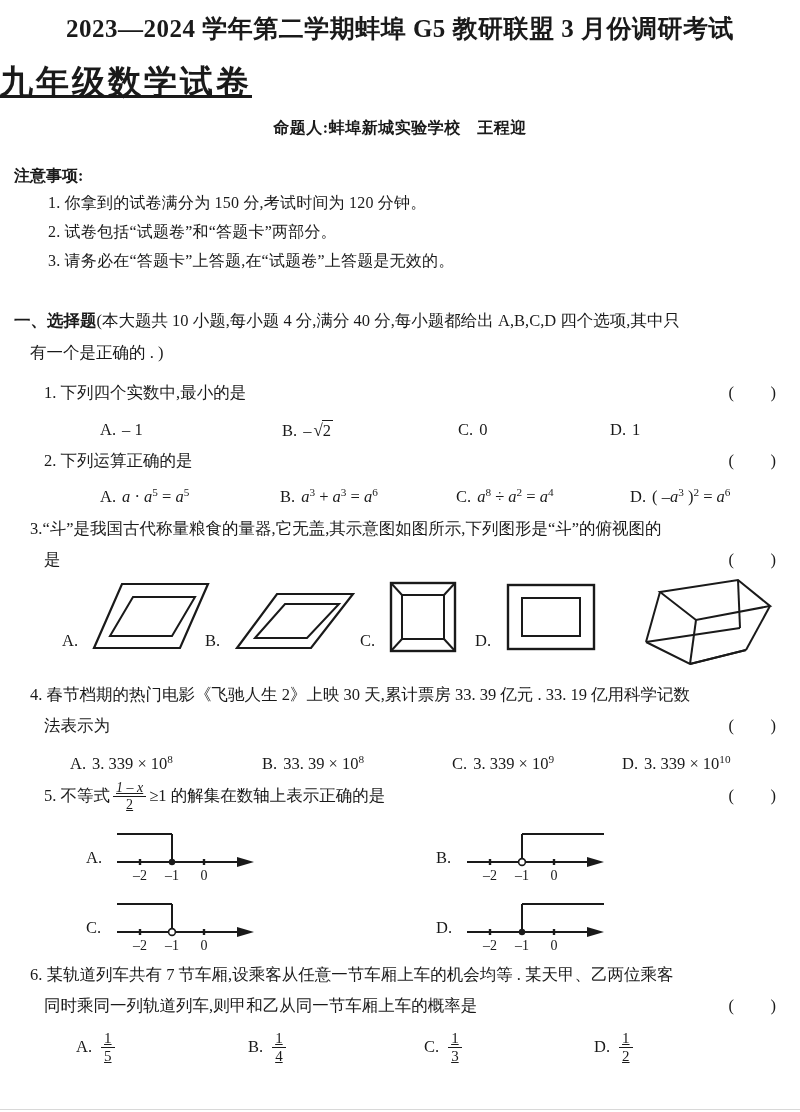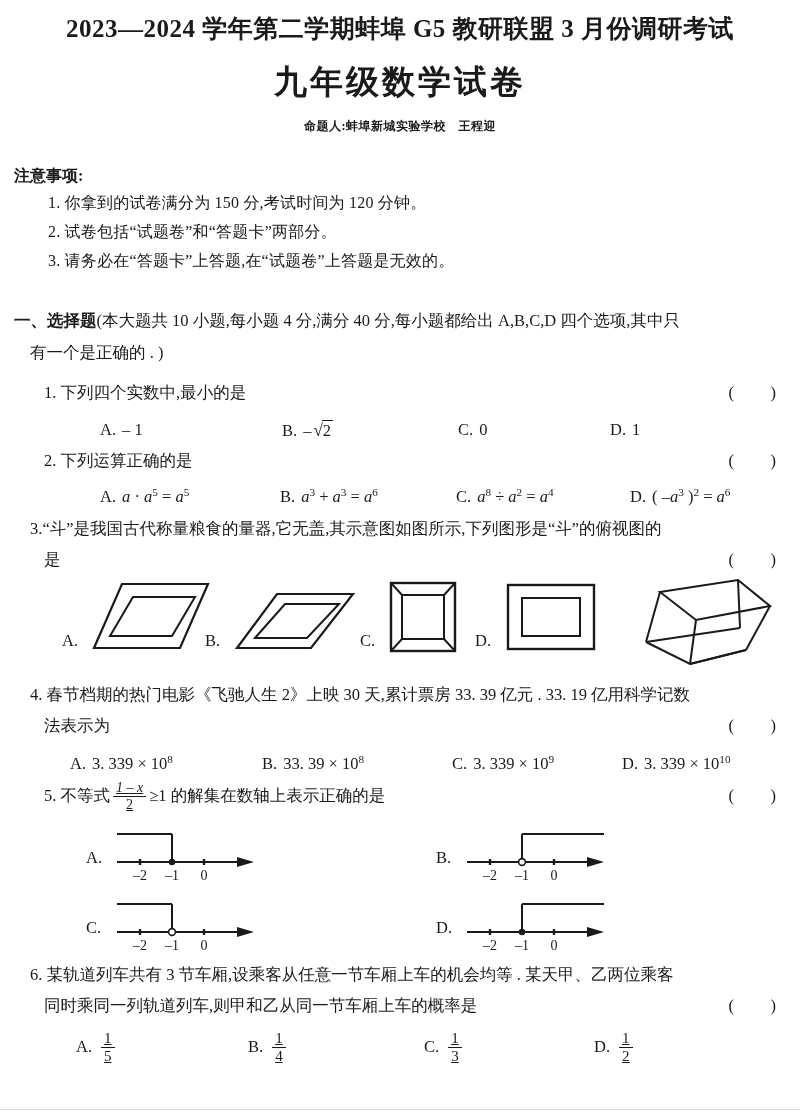--- a/index.html
+++ b/index.html
@@ -12,26 +12,26 @@
   }
   .page{position:relative;width:800px;height:1112px;padding:0;box-sizing:border-box;}
 
   
   .doc-title{
     position:absolute;left:0;right:0;top:12px;text-align:center;
     font-size:25px;font-weight:700;letter-spacing:.5px;
     font-family:"Liberation Serif","DejaVu Serif",serif;
   }
   .doc-subtitle{
-    position:absolute;left:0;right:0;top:60px;text-align:center;
-    font-size:33px;font-weight:700;letter-spacing:3px;
+    position:absolute;left:0;right:0;top:60px;
+    font-size:33px;font-weight:700;letter-spacing:3px;text-decoration:underline;
   }
   .doc-author{
     position:absolute;left:0;right:0;top:118px;text-align:center;
-    font-size:12px;font-weight:700;letter-spacing:.5px;
+    font-size:16px;font-weight:700;letter-spacing:.5px;
   }
 
   
   .notice{position:absolute;left:14px;top:166px;width:772px;}
   .notice-title{font-size:16px;font-weight:700;margin-bottom:6px;}
   .notice-item{font-size:16px;margin:0 0 8px 34px;letter-spacing:.2px;}
 
   
   .section{position:absolute;left:14px;top:305px;width:772px;}
   .section-head{font-size:16.5px;line-height:1.95;text-indent:0;}
@@ -302,21 +302,21 @@
         <text x="28" y="54" font-size="14" text-anchor="middle" font-family="Liberation Serif, serif" fill="#1a1a1a">–2</text>
         <text x="60" y="54" font-size="14" text-anchor="middle" font-family="Liberation Serif, serif" fill="#1a1a1a">–1</text>
         <text x="92" y="54" font-size="14" text-anchor="middle" font-family="Liberation Serif, serif" fill="#1a1a1a">0</text>
       </svg>
     </div>
   </div>
 
   <div class="q" style="top:960px;left:30px;width:756px;">
     <div class="q-stem">
       <span>6.</span>
-      <span>某轨道列车共有 3 节车厢,设乘客从任意一节车厢上车的机会均等 . 某天甲、乙两位乘客</span>
+      <span>某轨道列车共有 7 节车厢,设乘客从任意一节车厢上车的机会均等 . 某天甲、乙两位乘客</span>
     </div>
     <div class="q-stem" style="margin-left:14px;">
       <span>同时乘同一列轨道列车,则甲和乙从同一节车厢上车的概率是</span>
       <span class="paren">(　)</span>
     </div>
     <div class="opts" style="margin-top:10px;margin-left:46px;height:44px;">
       <div class="opt" style="left:0px;">
         <span class="lab">A.</span><span class="frac"><span class="num">1</span><span class="den">5</span></span>
       </div>
       <div class="opt" style="left:172px;">

